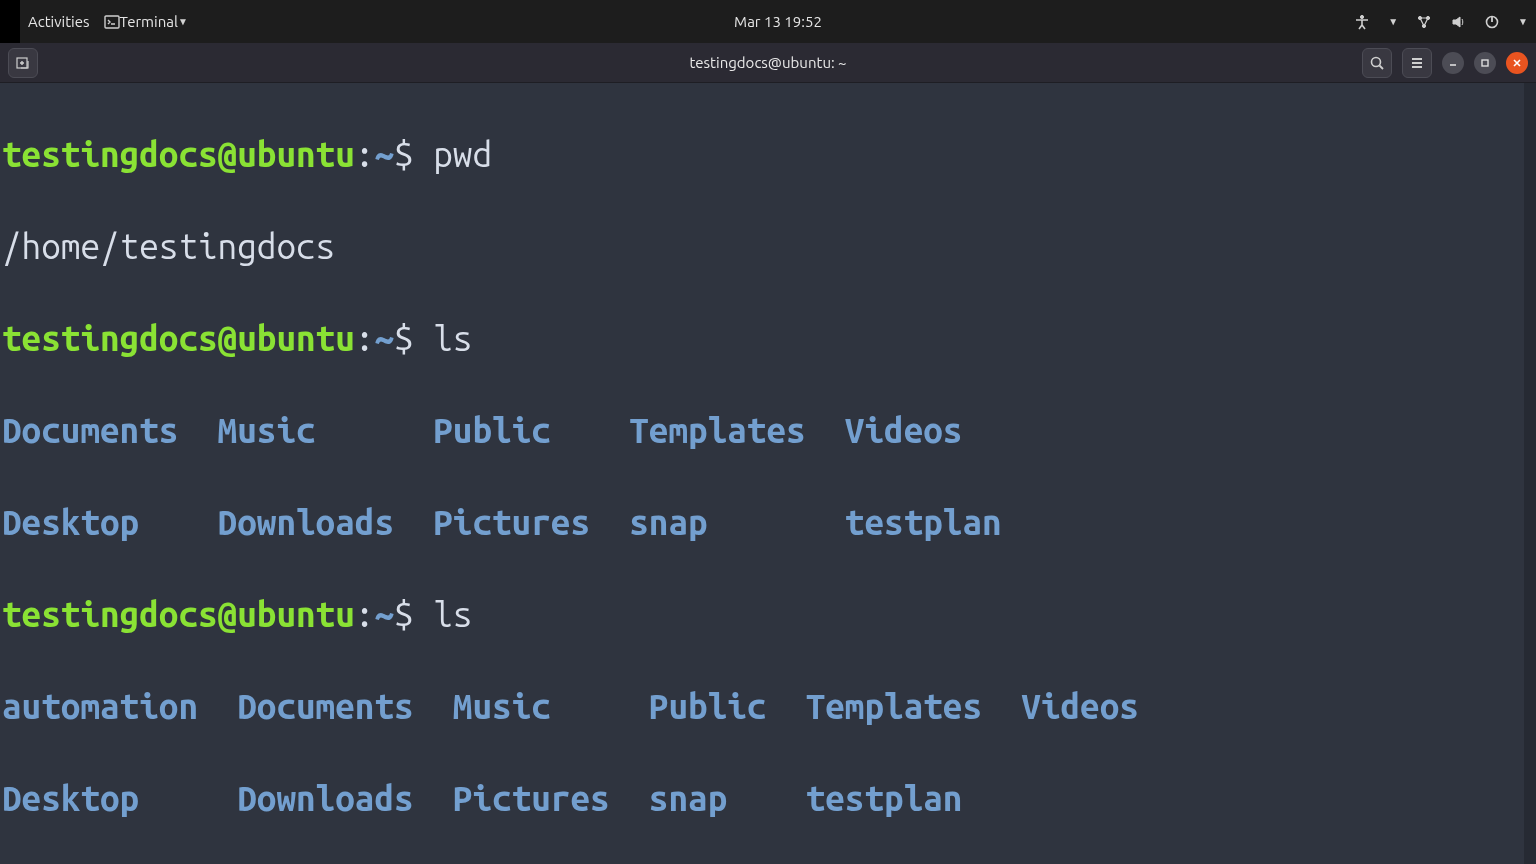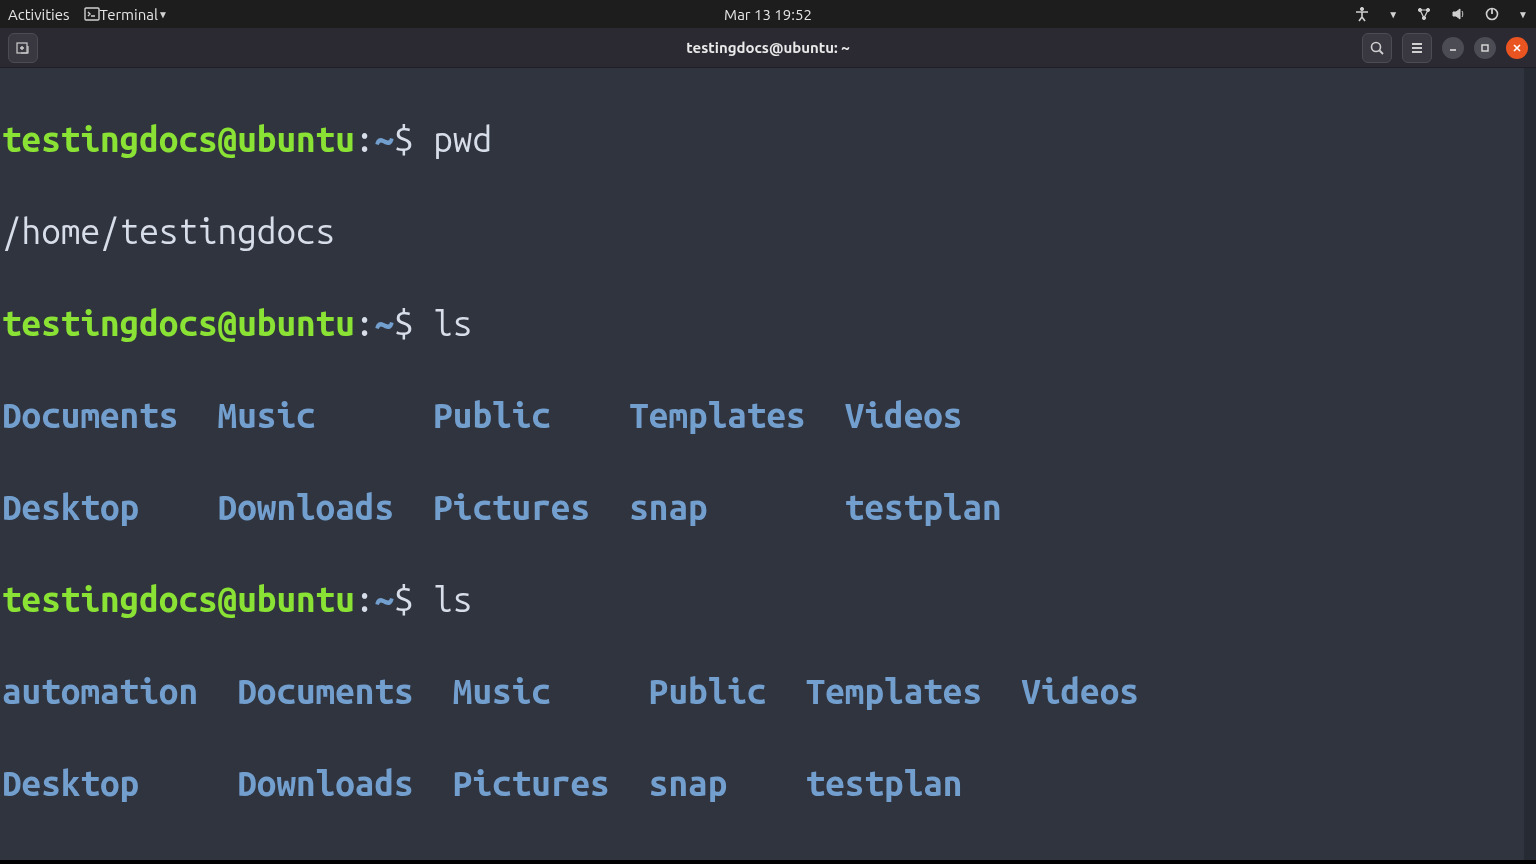--- a/index.html
+++ b/index.html
@@ -15,28 +15,29 @@
   *{box-sizing:border-box;}
   html,body{margin:0;padding:0;height:100%;}
   body{
     width:1536px;height:864px;
     font-family:"Ubuntu Mono","DejaVu Sans Mono",monospace;
     background:#000;
     overflow:hidden;
   }
   
   .topbar{
-    height:28px;
+    height:43px;
     background:var(--topbar);
     display:flex;align-items:center;
     color:#e6e6e6;
     font-family:Ubuntu,"Segoe UI",sans-serif;
     font-size:15px;
     padding:0 8px;
     position:relative;
+    margin-left:20px;
   }
   .topbar .left{display:flex;align-items:center;gap:14px;}
   .topbar .center{position:absolute;left:50%;transform:translateX(-50%);text-align:right;}
   .topbar .right{margin-left:auto;display:flex;align-items:center;gap:18px;}
   .topbar .appmenu{display:flex;align-items:center;}
   .tri{font-size:10px;opacity:.9;}
   .ico{display:inline-flex;align-items:center;justify-content:center;color:var(--grey-icon);}
   .ico svg{width:16px;height:16px;stroke:currentColor;fill:currentColor;}
   
   .titlebar{
@@ -48,21 +49,21 @@
     font-family:Ubuntu,sans-serif;
     font-size:15px;
     position:relative;
     border-bottom:1px solid #1e1e24;
   }
   .titlebar .newtab{
     width:30px;height:30px;border:1px solid #4c4c55;border-radius:6px;
     display:flex;align-items:center;justify-content:center;
     background:#393841;color:#d0d0d0;
   }
-  .titlebar .title{position:absolute;left:50%;transform:translateX(-50%);font-weight:700;}
+  .titlebar .title{position:absolute;left:50%;transform:translateX(-50%);font-weight:400;}
   .titlebar .rightbtns{margin-left:auto;display:flex;align-items:center;gap:10px;}
   .sqbtn{
     width:30px;height:30px;border:1px solid #4c4c55;border-radius:6px;
     display:flex;align-items:center;justify-content:center;
     background:#393841;color:#d0d0d0;
   }
   .winbtn{
     width:22px;height:22px;border-radius:50%;
     display:flex;align-items:center;justify-content:center;
     background:#4c4c55;color:#ddd;font-size:11px;

